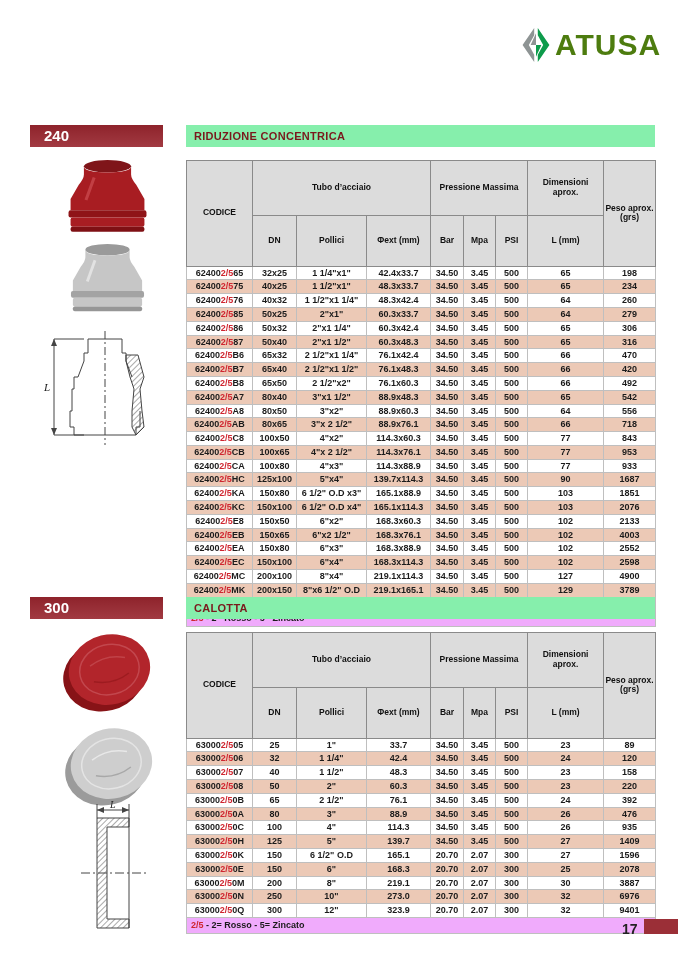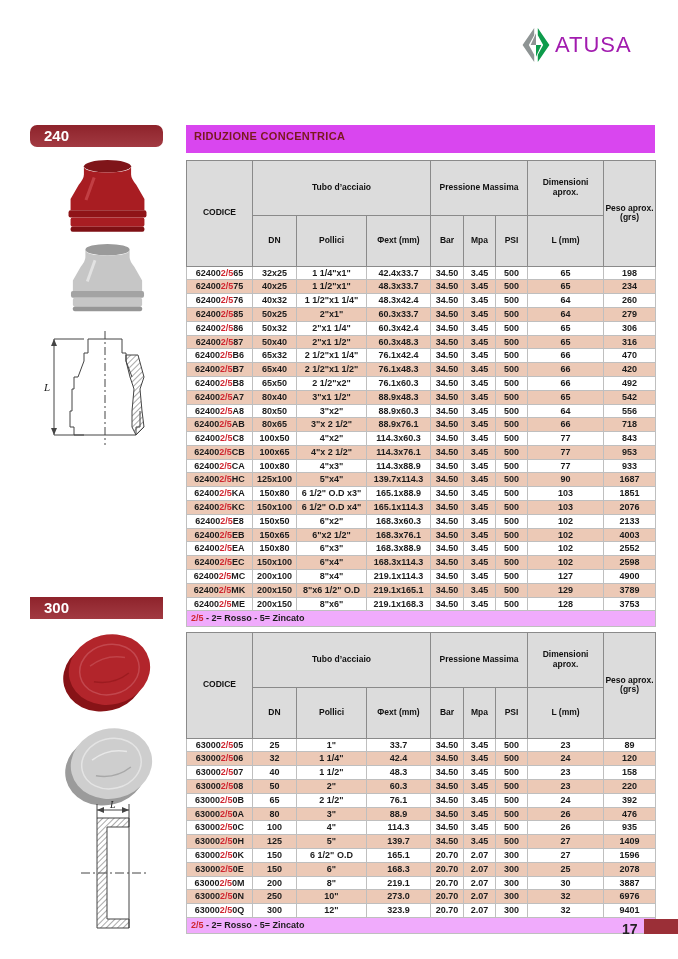--- a/index.html
+++ b/index.html
@@ -1,26 +1,26 @@
 <!DOCTYPE html>
 <html><head>
 <meta charset="utf-8">
 <style>
   html,body{margin:0;padding:0;}
   .page{position:relative;width:678px;height:959px;background:#ffffff;overflow:hidden;
         font-family:"Liberation Sans",sans-serif;}
   
   .logo{position:absolute;top:28px;left:522px;display:flex;align-items:center;gap:5px;}
-  .logo .word{font-size:22px;font-weight:normal;color:#a21caf;letter-spacing:1px;}
+  .logo .word{font-size:30px;font-weight:bold;color:#4d7c0f;letter-spacing:1px;}
   
   .badge{position:absolute;left:30px;width:133px;height:22px;box-sizing:border-box;
          background:linear-gradient(#8e232b,#a23a42);color:#fff;font-size:15px;
          font-weight:bold;line-height:22px;padding-left:14px;}
-  .titlebar{position:absolute;left:186px;width:469px;height:28px;box-sizing:border-box;
-            background:#d946ef;color:#7a191d;font-size:11px;font-weight:bold;
+  .titlebar{position:absolute;left:186px;width:469px;height:22px;box-sizing:border-box;
+            background:#86efac;color:#7a191d;font-size:11px;font-weight:bold;
             line-height:22px;padding-left:8px;letter-spacing:.3px;}
   
   .cat-table{position:absolute;left:186px;width:469px;border-collapse:collapse;
              table-layout:fixed;}
   .cat-table th{background:#dcdcdc;border:1px solid #8a8a8a;font-size:8.5px;
                 font-weight:bold;color:#111;padding:17px 1px;text-align:center;line-height:1.15;}
   .cat-table thead tr.grp th{height:14px;}
   .cat-table thead tr.sub th{height:16px;margin-top:37px;}
   .cat-table tbody td{border:1px solid #bfbfbf;font-size:9px;font-weight:600;color:#1b1b1b;
                 text-align:center;height:12.8px;line-height:12.8px;padding:0;
@@ -43,21 +43,21 @@
   <div class="logo">
     <svg width="28" height="34" viewBox="0 0 30 38">
       <polygon points="13,0 0,19 13,38 13,30 7,19 13,8" fill="#8e9494"></polygon>
       <polygon points="17,0 30,19 17,38 17,30 23,19 17,8" fill="#0d9b4b"></polygon>
       <polygon points="15,6 9,19 15,19" fill="#8e9494"></polygon>
       <polygon points="15,32 21,19 15,19" fill="#0d9b4b"></polygon>
     </svg>
     <span class="word">ATUSA</span>
   </div>
 
-  <div class="badge" style="top:125px;border-radius:7px;">240</div>
+  <div class="badge" style="top:125px;">240</div>
   <div class="titlebar" style="top:125px;">RIDUZIONE CONCENTRICA</div>
 
   <svg class="img" style="left:50px;top:157px;" width="115" height="80" viewBox="0 0 110 78">
     <ellipse cx="55" cy="9" rx="23" ry="6" fill="#7f1519"></ellipse>
     <path d="M32,9 L32,17 Q32,21 27,27 L19,41 L19,52 L91,52 L91,41 L83,27 Q78,21 78,17 L78,9
              Q78,15 55,15 Q32,15 32,9 Z" fill="#a81d22"></path>
     <rect x="17" y="52" width="76" height="7" rx="2" fill="#8f1418"></rect>
     <rect x="19" y="59" width="72" height="9" rx="2" fill="#a81d22"></rect>
     <rect x="19" y="68" width="72" height="5" rx="2" fill="#7f1014"></rect>
     <path d="M42,20 L34,42" stroke="#d4575b" stroke-width="3" fill="none" opacity="0.6"></path>
@@ -401,20 +401,21 @@
         </tr>
       </tbody>
     <tfoot>
       <tr>
         <td colspan="9"><span class="red">2/5</span><span> - 2= Rosso - 5= Zincato</span></td>
       </tr>
     </tfoot>
   </table>
 
   <div class="badge" style="top:597px;">300</div>
+  <div class="titlebar" style="top:597px;">CALOTTA</div>
 
   <svg class="img" style="left:58px;top:628px;" width="100" height="88" viewBox="0 0 100 88">
     <g transform="rotate(-14 50 44)">
       <ellipse cx="45" cy="47" rx="41" ry="35" fill="#871317"></ellipse>
       <ellipse cx="52" cy="42" rx="41" ry="35" fill="#b2252b"></ellipse>
       <ellipse cx="52" cy="42" rx="30" ry="25" fill="none" stroke="#c9565c" stroke-width="1.5" opacity="0.7"></ellipse>
       <path d="M34,34 q18,-8 36,0" stroke="#c9565c" stroke-width="1.5" fill="none" opacity="0.6"></path>
       <path d="M34,50 q18,8 36,0" stroke="#8f1519" stroke-width="1.5" fill="none" opacity="0.6"></path>
     </g>
   </svg>

